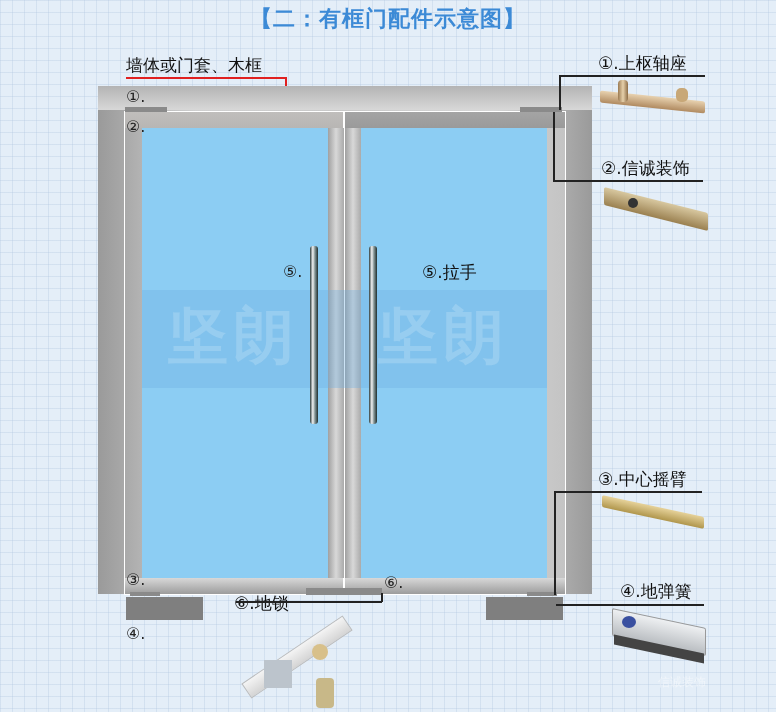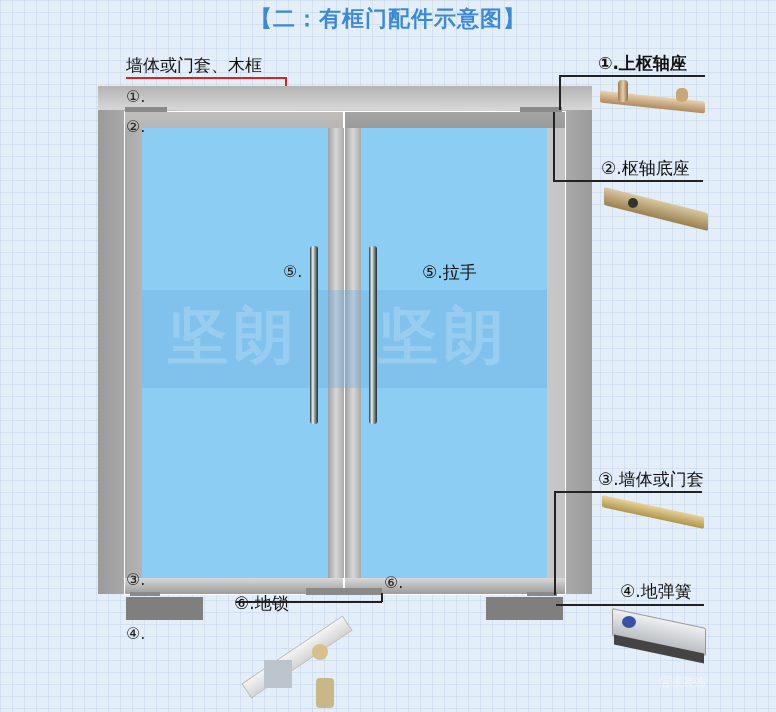--- a/index.html
+++ b/index.html
@@ -80,29 +80,29 @@
 <div class="abs num" style="left:126px;top:624px;">④.</div>
 <div class="abs num" style="left:283px;top:262px;">⑤.</div>
 <div class="abs num" style="left:384px;top:573px;">⑥.</div>
 
 <div class="abs lbl" style="left:380px;top:261px;margin-left:42px;">⑤.拉手</div>
 
 <div class="abs lbl" style="left:234px;top:592px;">⑥.地锁</div>
 <div class="abs line" style="left:236px;top:601px;width:146px;height:1.5px;"></div>
 <div class="abs line" style="left:381px;top:593px;width:1.5px;height:9px;"></div>
 
-<div class="abs lbl" style="left:598px;top:52px;font-weight:bold;">①.上枢轴座</div>
+<div class="abs lbl" style="left:598px;top:52px;">①.上枢轴座</div>
 <div class="abs line" style="left:559px;top:75px;width:146px;height:1.5px;"></div>
 <div class="abs line" style="left:559px;top:75px;width:1.5px;height:35px;"></div>
 
-<div class="abs lbl" style="left:601px;top:157px;">②.枢轴底座</div>
+<div class="abs lbl" style="left:601px;top:157px;">②.信诚装饰</div>
 <div class="abs line" style="left:553px;top:180px;width:150px;height:1.5px;"></div>
 <div class="abs line" style="left:553px;top:112px;width:1.5px;height:69px;"></div>
 
-<div class="abs lbl" style="left:598px;top:468px;">③.墙体或门套</div>
+<div class="abs lbl" style="left:598px;top:468px;">③.中心摇臂</div>
 <div class="abs line" style="left:554px;top:491px;width:148px;height:1.5px;"></div>
 <div class="abs line" style="left:554px;top:491px;width:1.5px;height:104px;"></div>
 
 <div class="abs lbl" style="left:620px;top:580px;">④.地弹簧</div>
 <div class="abs line" style="left:556px;top:604px;width:148px;height:1.5px;"></div>
 
 <div class="abs" style="left:600px;top:80px;width:110px;height:40px;">
   <div class="abs prod" style="left:0;top:16px;width:105px;height:12px;background:linear-gradient(180deg,#e8d2b0,#b08a60);transform:skewY(6deg);"></div>
   <div class="abs" style="left:18px;top:0;width:10px;height:22px;border-radius:4px;background:linear-gradient(90deg,#9a7a52,#e6d0aa,#8c6c46);"></div>
   <div class="abs" style="left:76px;top:8px;width:12px;height:14px;border-radius:5px;background:#c8a878;"></div>

